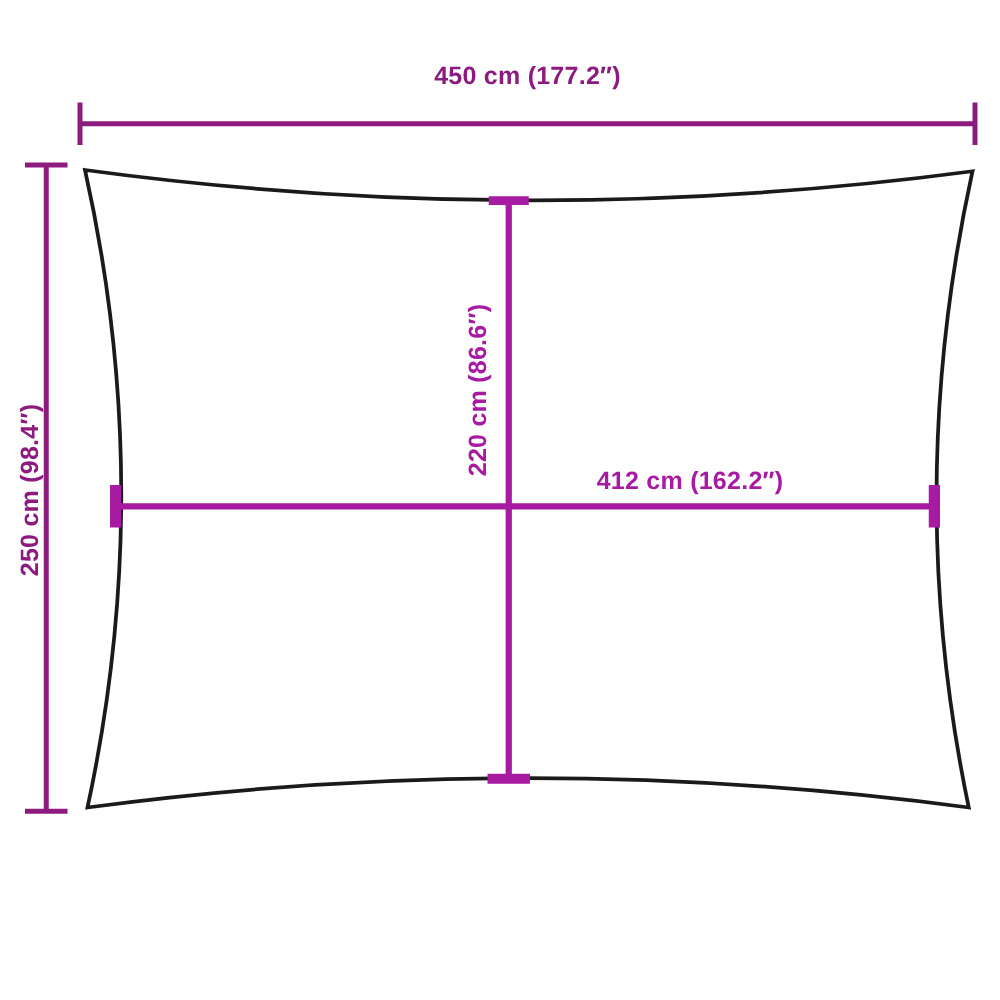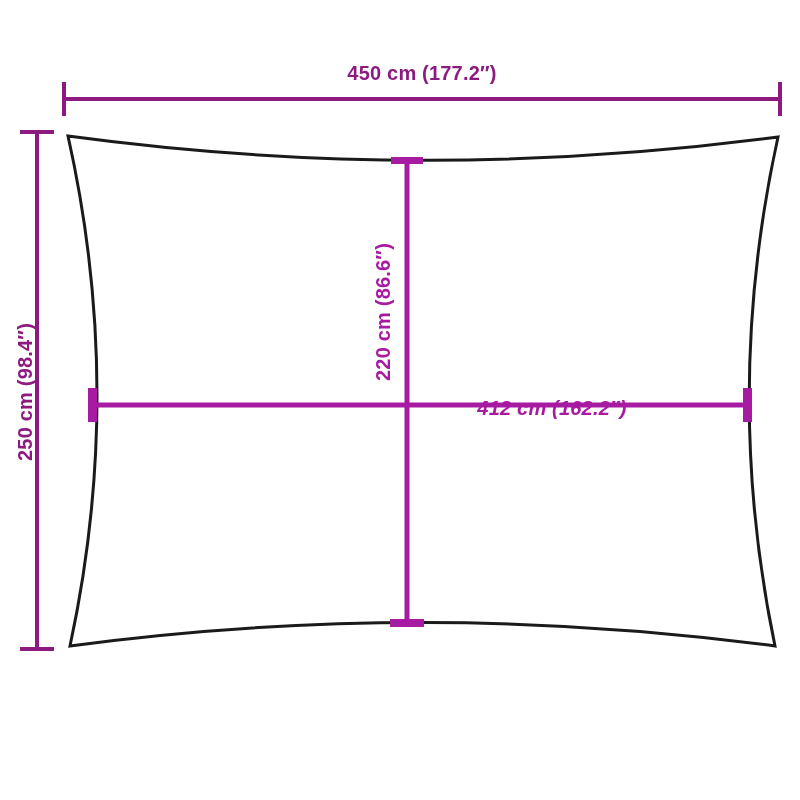--- a/index.html
+++ b/index.html
@@ -70,21 +70,21 @@
 
     <line class="inner-dim" x1="407" y1="161" x2="407" y2="621"></line>
     <rect class="inner-cap" x="391" y="157" width="32" height="7"></rect>
     <rect class="inner-cap" x="390" y="619" width="34" height="8"></rect>
 
     <line class="inner-dim" x1="96" y1="405" x2="746" y2="405"></line>
     <rect class="inner-cap" x="88" y="388" width="9" height="34"></rect>
     <rect class="inner-cap" x="743" y="388" width="9" height="34"></rect>
   </svg>
 
-  <div class="dim-label" style="left:422px;top:73px;">450 cm (177.2″)</div>
+  <div class="dim-label" style="left:422px;top:62px;">450 cm (177.2″)</div>
 
   <div class="dim-label vertical" style="left:25px;top:392px;">250 cm (98.4″)</div>
 
   <div class="dim-label vertical inner" style="left:383px;top:312px;">220 cm (86.6″)</div>
 
-  <div class="dim-label inner" style="left:552px;top:408px;font-style:italic;">412 cm (162.2″)</div>
+  <div class="dim-label inner" style="left:552px;top:386px;">412 cm (162.2″)</div>
 
 </div>
 
 </body></html>

